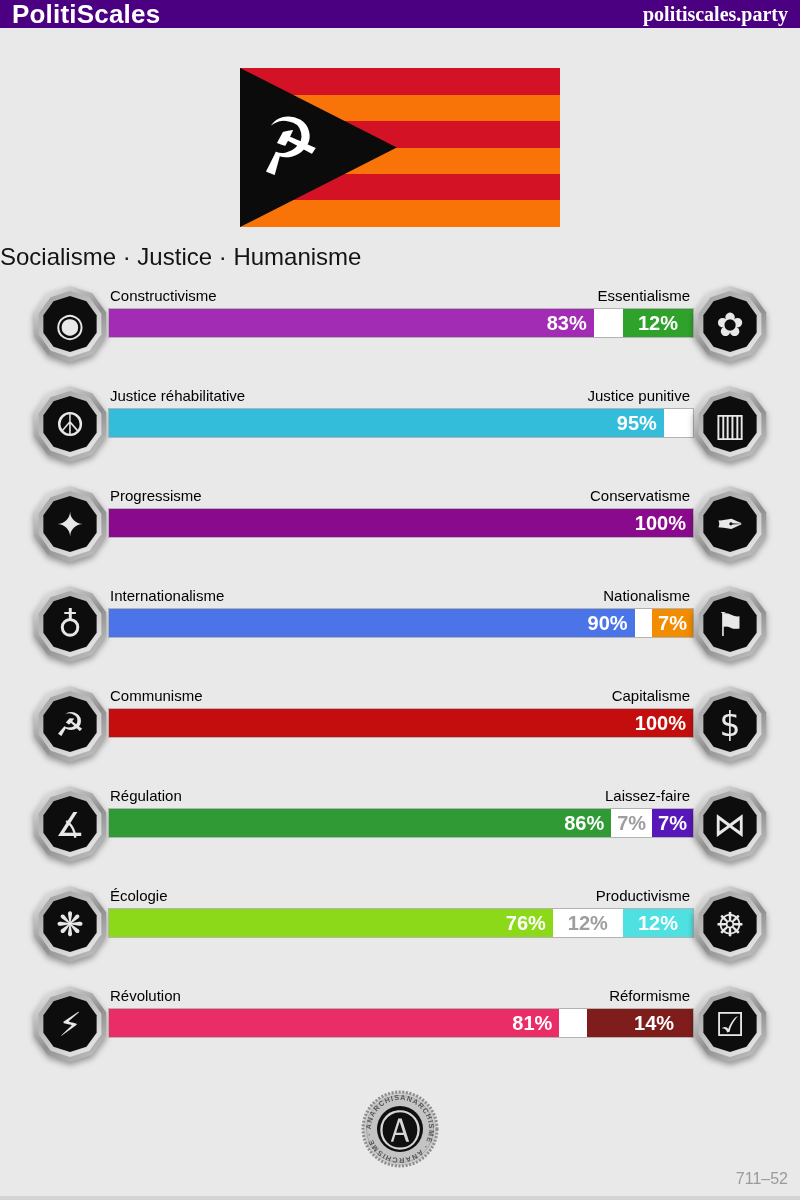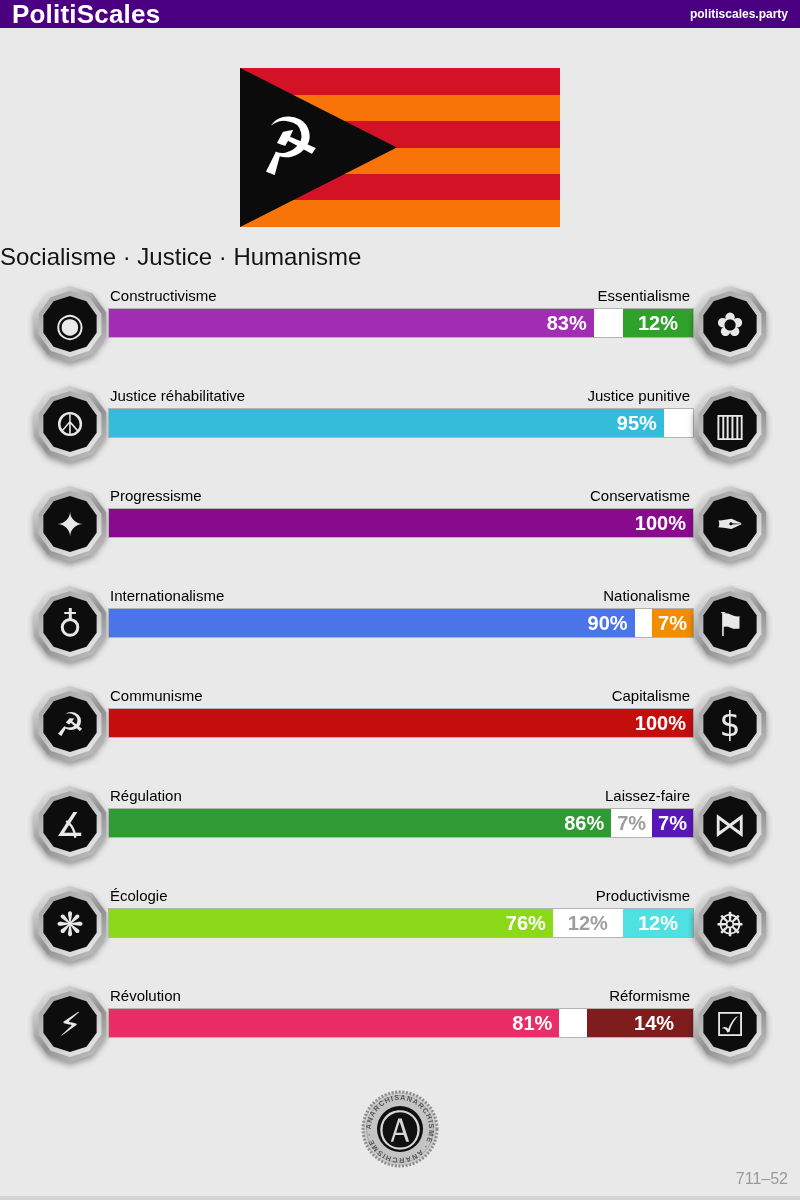--- a/index.html
+++ b/index.html
@@ -9,21 +9,21 @@
     font-family:"Liberation Sans","DejaVu Sans",sans-serif;
     -webkit-font-smoothing:antialiased;
   }
   
   .header{
     position:absolute;top:0;left:0;width:800px;height:28px;
     background:#4b0082;display:flex;align-items:center;justify-content:space-between;
     padding:0 12px;box-sizing:border-box;
   }
   .header .title{color:#fff;font-size:26px;font-weight:bold;letter-spacing:.2px;text-decoration:none;}
-  .header .site{color:#fff;font-size:12px;font-weight:bold;text-decoration:none;}
+  .header .site{color:#fff;font-size:20px;font-weight:bold;text-decoration:none;font-family:Liberation Serif, serif;}
   
   .flag{
     position:absolute;left:240px;top:68px;width:320px;height:159px;overflow:hidden;
   }
   .flag .stripes{position:absolute;inset:0;}
   .flag .triangle{
     position:absolute;left:0;top:0;width:49%;height:100%;
     clip-path:polygon(0 0,100% 50%,0 100%);
   }
   .flag .hs{

